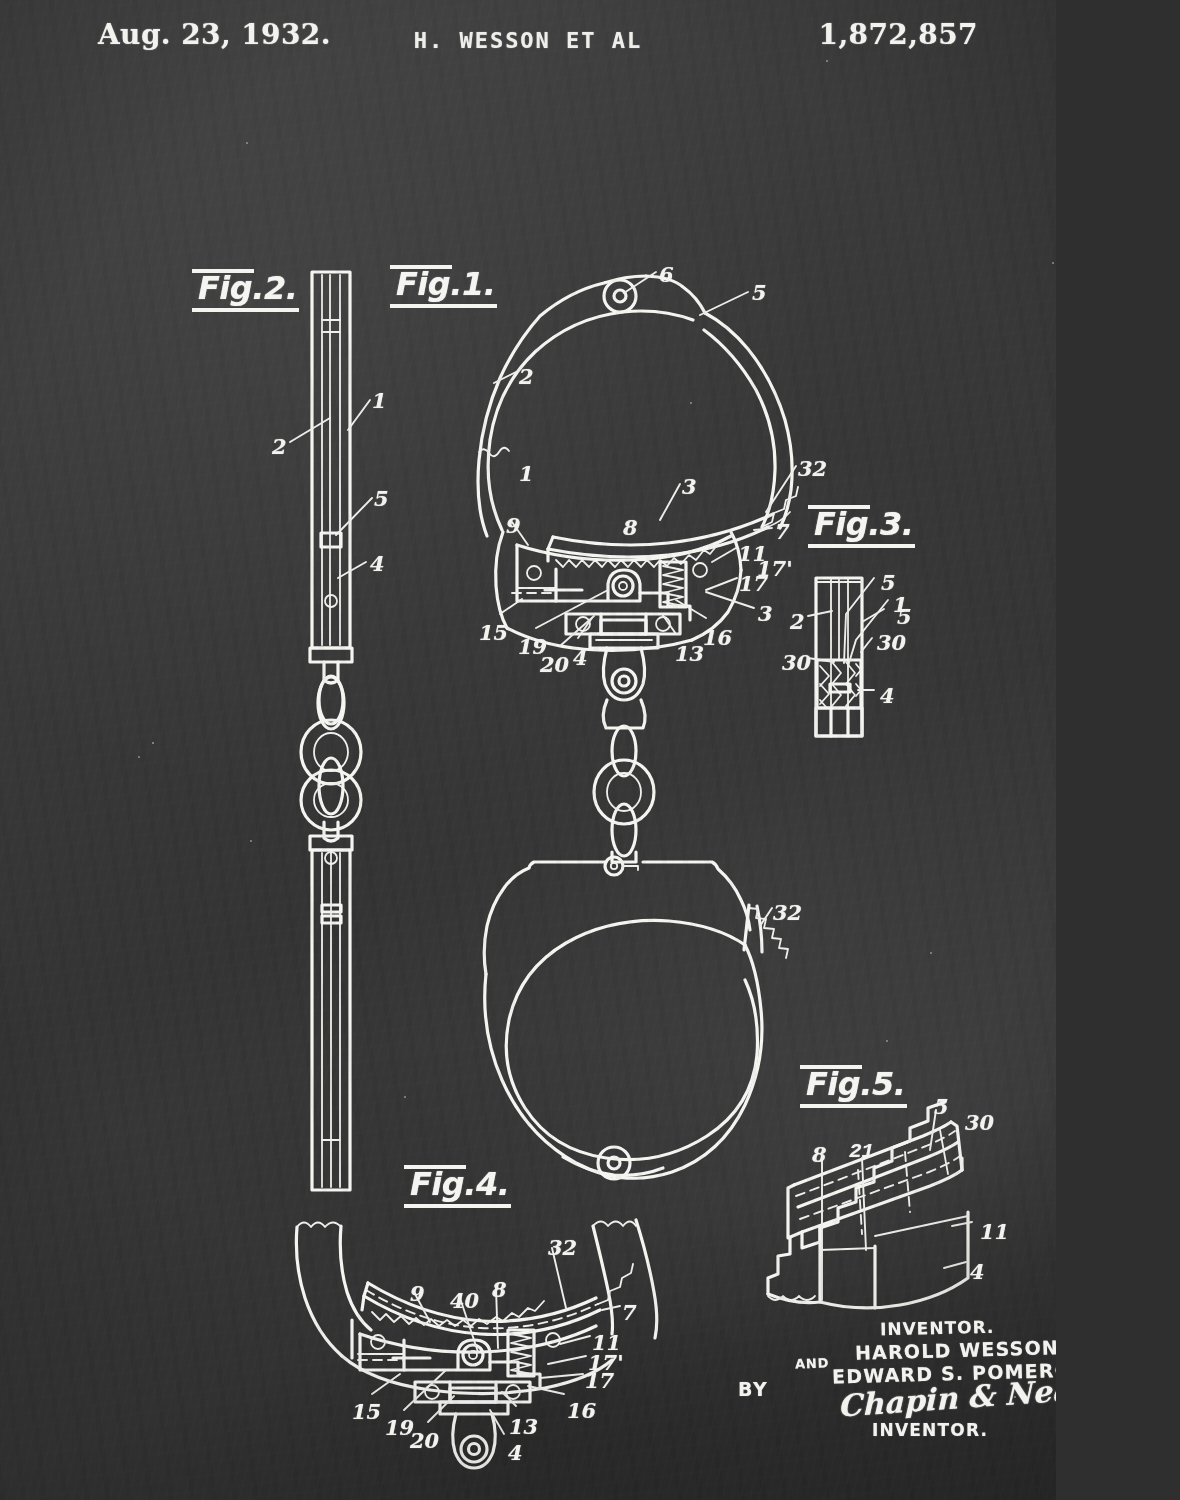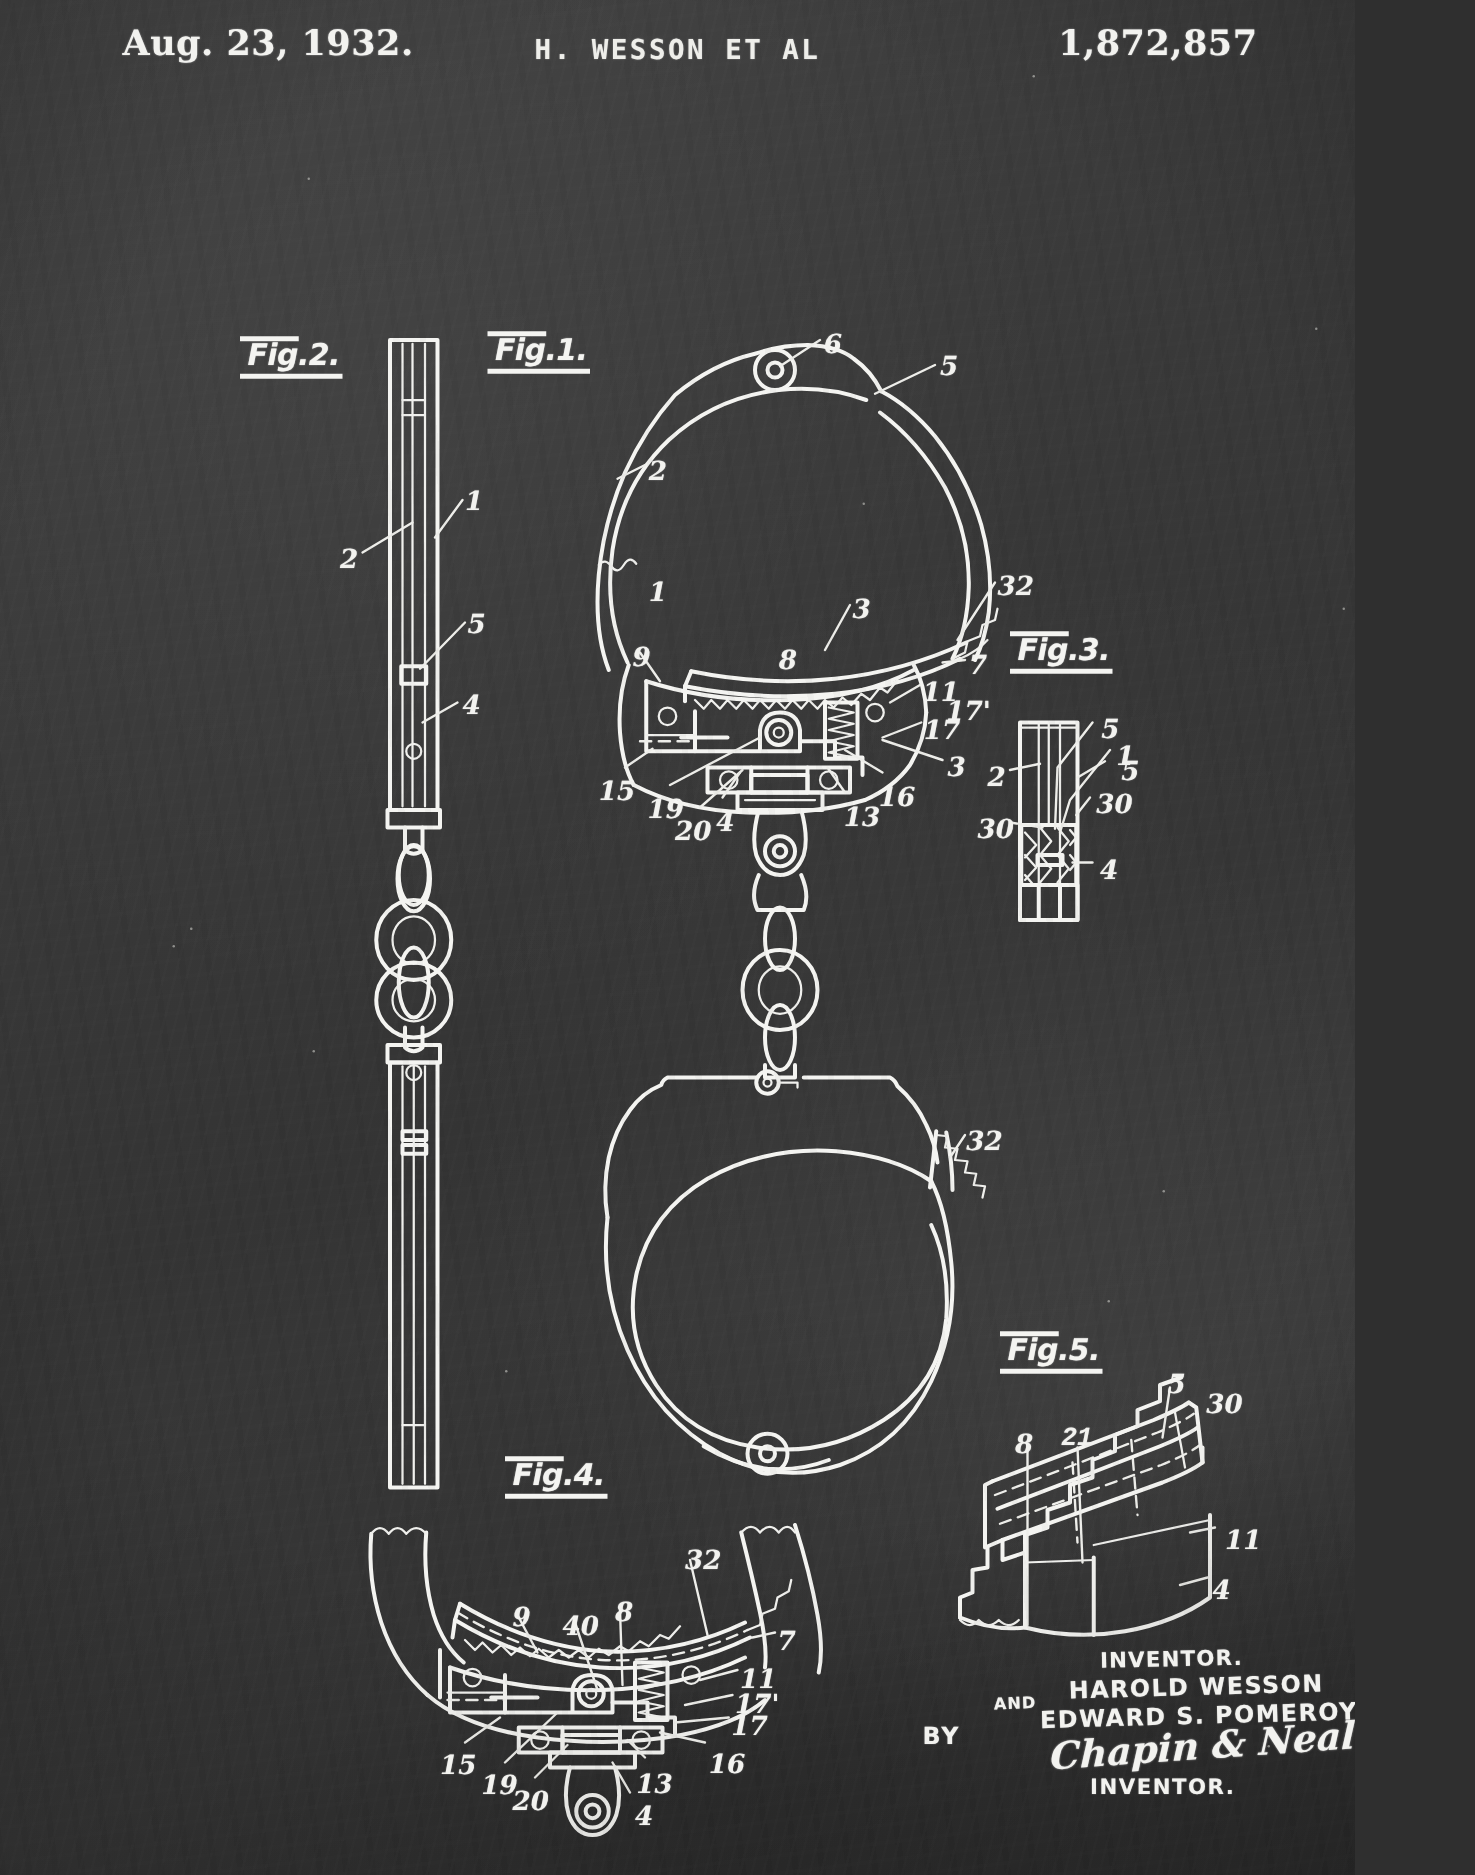--- a/index.html
+++ b/index.html
@@ -12,21 +12,20 @@
     position: relative;
     width: 1056px;
     height: 1500px;
     overflow: hidden;
     background:
       radial-gradient(ellipse 70% 50% at 30% 20%, rgba(255,255,255,0.035), rgba(0,0,0,0) 70%),
       radial-gradient(ellipse 60% 45% at 75% 60%, rgba(255,255,255,0.028), rgba(0,0,0,0) 72%),
       radial-gradient(ellipse 80% 35% at 50% 95%, rgba(0,0,0,0.22), rgba(0,0,0,0) 75%),
       linear-gradient(160deg, #414141 0%, #3a3a3a 28%, #343434 55%, #3c3c3c 78%, #303030 100%);
     font-family: "Liberation Sans", sans-serif;
-    padding-left: 28px;
     -webkit-font-smoothing: antialiased;
   }
   
   #chalk-texture {
     position: absolute;
     inset: 0;
     pointer-events: none;
     opacity: 0.55;
     background:
       repeating-linear-gradient(104deg, rgba(255,255,255,0.018) 0px, rgba(255,255,255,0.018) 2px, rgba(0,0,0,0) 2px, rgba(0,0,0,0) 9px),
@@ -62,21 +61,21 @@
   .hdr-inventors { top: 28px; font-size: 22px; font-weight: bold; letter-spacing: 2px; }
   .hdr-title     { top: 78px; font-size: 17px; font-weight: bold; letter-spacing: 1.6px; }
   .hdr-filed     { top: 126px; font-size: 17px; font-weight: bold; letter-spacing: 1.2px; }
 
   
   .figlabel {
     position: absolute;
     font-family: "DejaVu Sans", sans-serif;
     font-weight: bold;
     font-style: italic;
-    font-size: 24px;
+    font-size: 32px;
     letter-spacing: -0.5px;
     color: #f4f4f1;
     text-shadow: 0 0 1.2px rgba(255,255,255,0.6);
     border-bottom: 4px solid #f4f4f1;
     padding: 0 2px 2px 6px;
     line-height: 1.05;
   }
   .figlabel::before {
     content:"";
     position:absolute; left:0; top:-3px; width:58%; height:4px;

